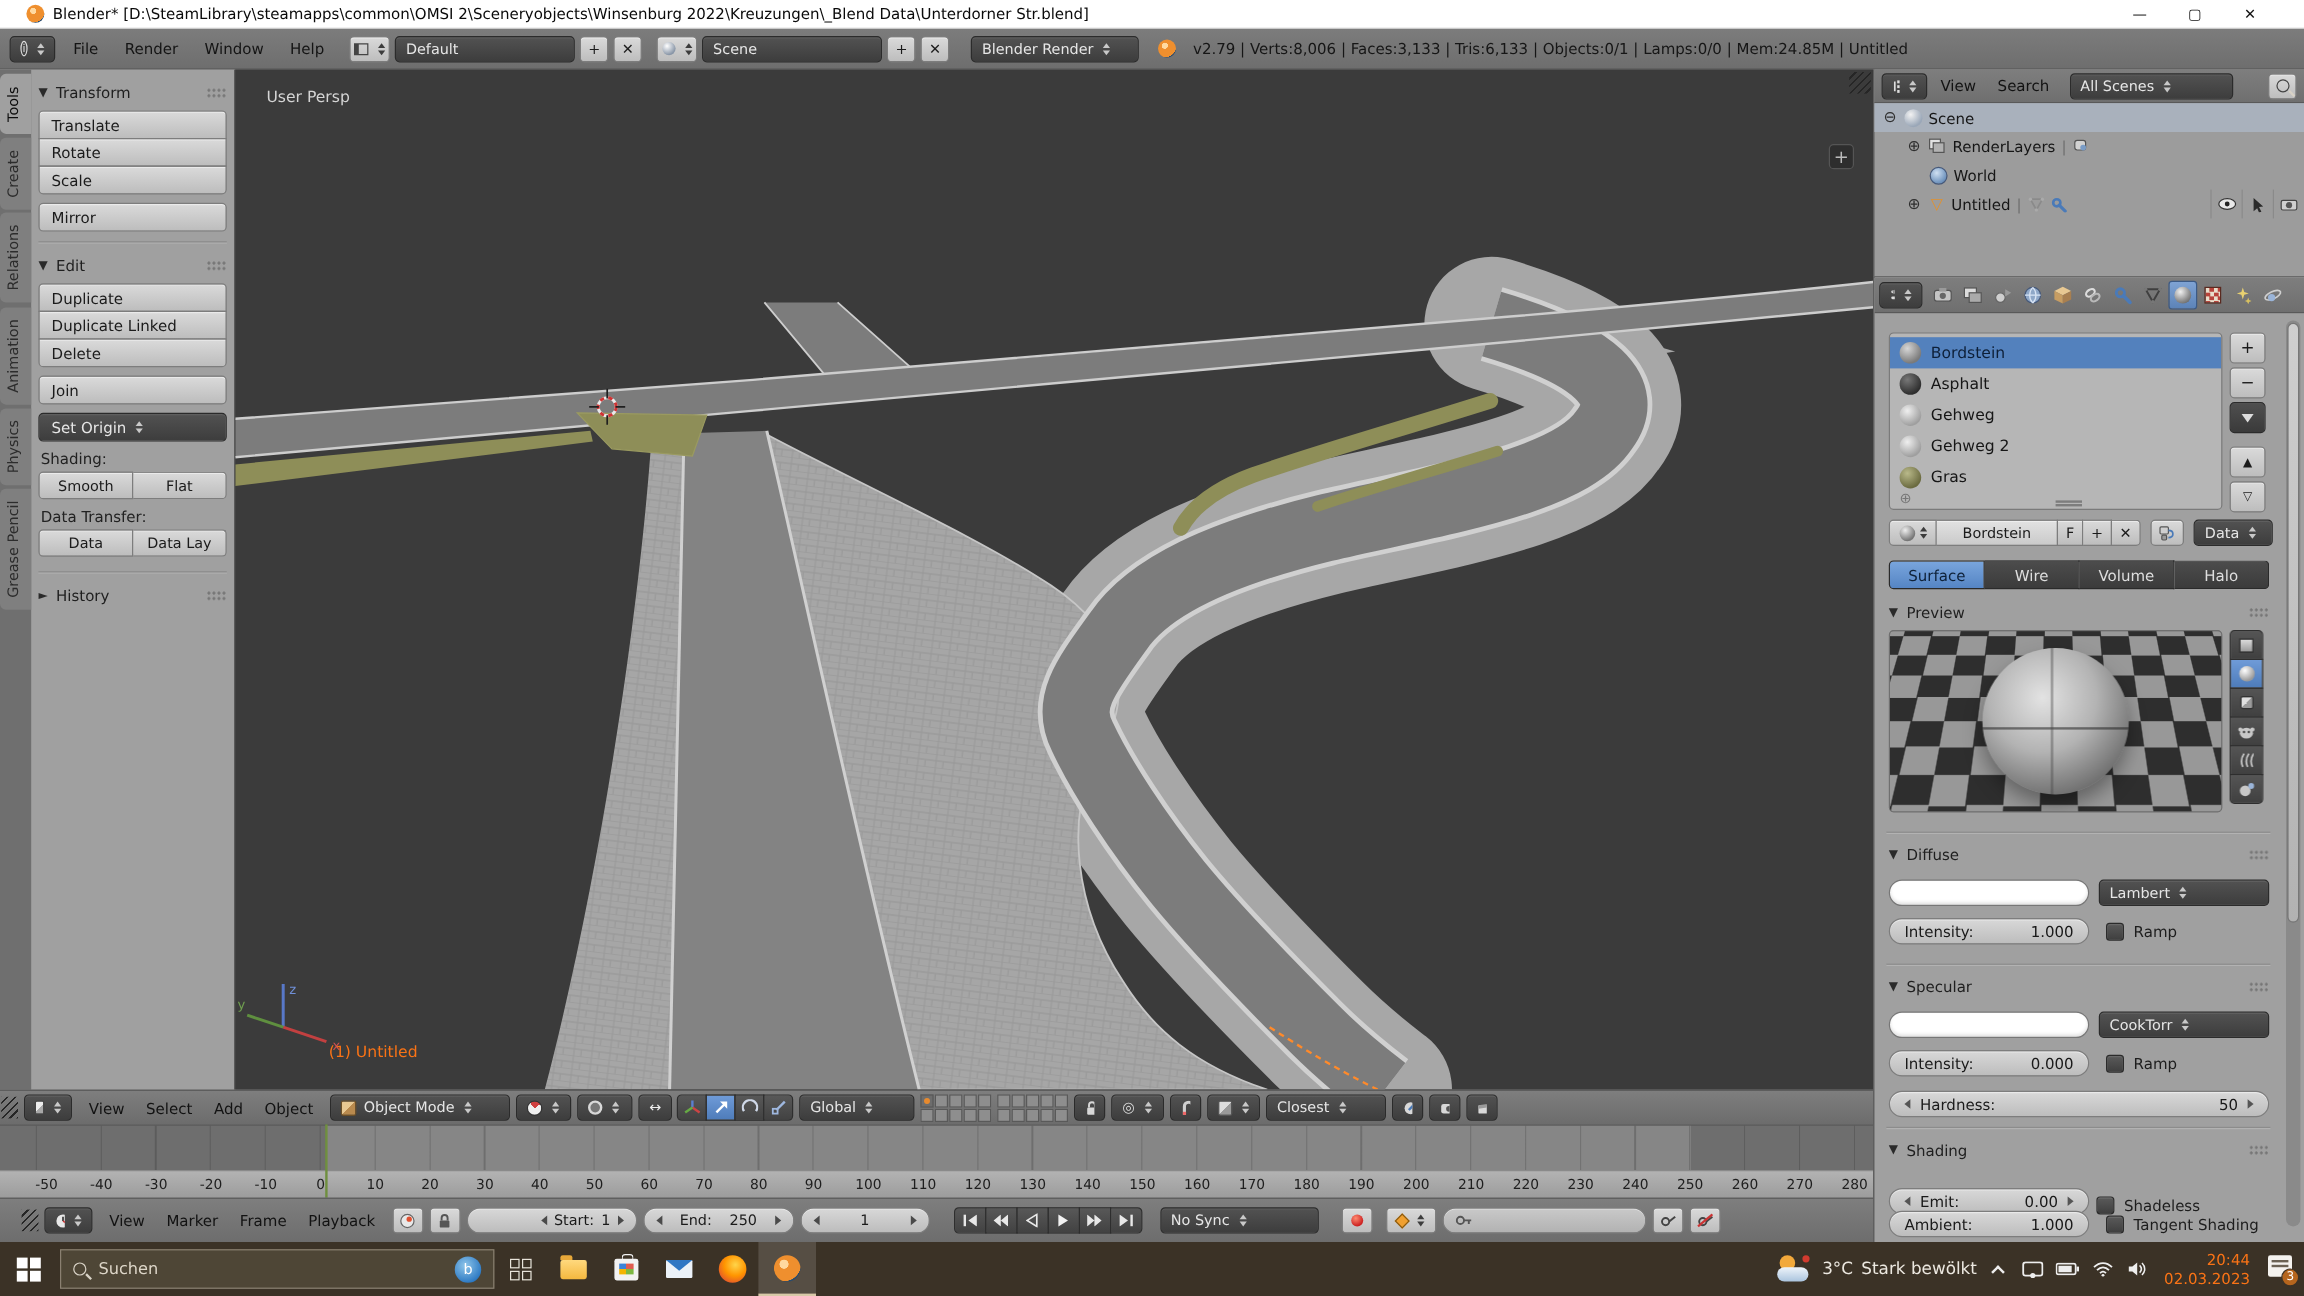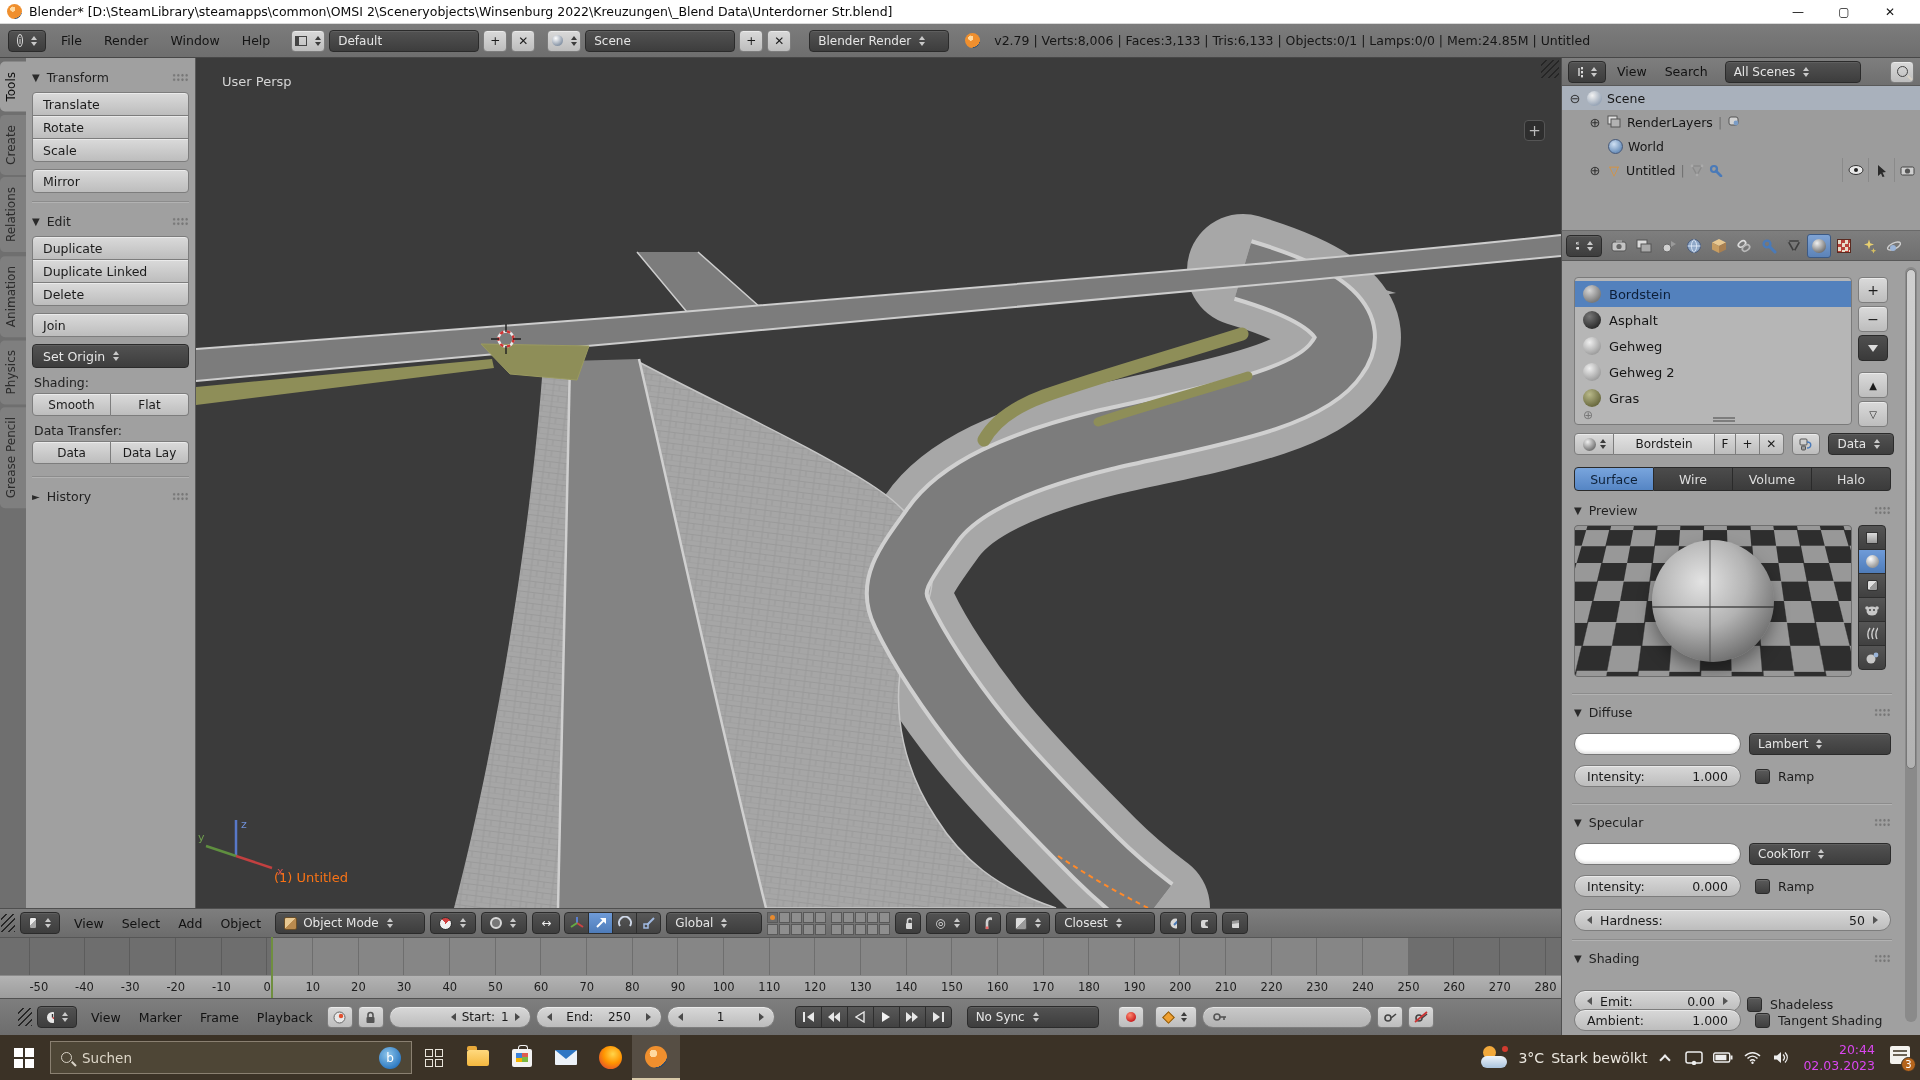--- a/index.html
+++ b/index.html
@@ -1,19 +1,19 @@
 <!DOCTYPE html>
 <html><head>
 <meta charset="utf-8">
 <style>
 *{margin:0;padding:0;box-sizing:border-box;font-family:"DejaVu Sans","Liberation Sans",sans-serif}
 html,body{width:1920px;height:1080px;overflow:hidden}
 body{position:relative;background:#9f9f9f;font-size:12px;color:#1a1a1a}
 
-#titlebar{position:absolute;left:0;top:0;width:1920px;height:24px;background:#fff;display:flex;align-items:center;padding:0 7px;gap:7px;border-bottom:1px solid #d9d9d9}
+#titlebar{position:absolute;left:0;top:0;width:1920px;height:24px;background:#fff;display:flex;align-items:center;padding:0 22px;gap:7px;border-bottom:1px solid #d9d9d9}
 .blogo{width:15px;height:15px;border-radius:50%;background:radial-gradient(circle at 38% 34%,#ffd9a0 0 18%,#ef8f2e 20% 70%,#2a4a6b 72%);flex:0 0 auto}
 #titlebar .ttl{font-size:12.5px;color:#0a0a0a;white-space:nowrap}
 .wbtns{margin-left:auto;display:flex}
 .wbtn{width:46px;height:23px;display:flex;align-items:center;justify-content:center;color:#111;font-size:12px}
 
 #infobar{position:absolute;left:0;top:24px;width:1920px;height:34px;background:linear-gradient(#7c7c7c,#6e6e6e);border-bottom:1px solid #474747;display:flex;align-items:center;gap:4px;padding:0 8px}
 .menu{color:#141414;padding:0 11px;font-size:12.5px;white-space:nowrap}
 .hrow{display:flex;align-items:center}
 .btn{background:linear-gradient(#dadada,#bdbdbd);border:1px solid #7d7d7d;border-radius:4px;color:#1b1b1b;display:flex;align-items:center;justify-content:center;height:22px;box-shadow:inset 0 1px 0 rgba(255,255,255,.45)}
 .btn-dark{background:linear-gradient(#525252,#3d3d3d);border:1px solid #2b2b2b;border-radius:4px;color:#e6e6e6;display:flex;align-items:center;height:22px;padding:0 8px;box-shadow:inset 0 1px 0 rgba(255,255,255,.08);white-space:nowrap}
@@ -146,21 +146,21 @@
 .ffox{width:23px;height:23px;border-radius:50%;background:radial-gradient(circle at 60% 35%,#ffd54a,#ff9500 45%,#e3562a 80%)}
 .bl-tile{background:rgba(255,255,255,.14);border-bottom:2px solid #d8c9a8}
 .tvw{display:grid;grid-template-columns:8px 8px;grid-template-rows:8px 8px;gap:2px}
 .tvw i{border:1.4px solid #e8e4da}
 .store{width:20px;height:18px;background:#f2f2f2;border-radius:2px;position:relative}
 .store::before{content:"";position:absolute;left:6px;top:-4px;width:8px;height:4px;border:1.4px solid #f2f2f2;border-bottom:none;border-radius:3px 3px 0 0}
 .store::after{content:"";position:absolute;left:4px;top:4px;width:12px;height:9px;background:conic-gradient(#e05c4f 0 25%,#7cb842 0 50%,#f4b400 0 75%,#3b82d8 0)}
 #tray{margin-left:auto;display:flex;align-items:center;gap:7px;padding-right:8px}
 .trayico{width:22px;height:26px;display:flex;align-items:center;justify-content:center}
 .chev{width:8px;height:8px;border-left:2px solid #eee;border-top:2px solid #eee;transform:rotate(45deg);margin-top:4px}
-#clock{text-align:right;font-size:12.5px;line-height:1.25;color:#d946ef;margin:0 4px}
+#clock{text-align:right;font-size:12.5px;line-height:1.25;color:#f97316;margin:0 4px}
 .cloudwx{position:relative;width:30px;height:24px}
 .cloudwx .moon{position:absolute;left:2px;top:0;width:13px;height:13px;border-radius:50%;background:#f2a93b}
 .cloudwx .dot{position:absolute;right:3px;top:0;width:6px;height:6px;border-radius:50%;background:#d23b2f}
 .cloudwx .cl{position:absolute;left:0;bottom:2px;width:26px;height:12px;border-radius:7px;background:linear-gradient(#eef4fa,#aac4de)}
 .notifbox{position:relative;width:26px;height:24px}
 .notifbox .sq{position:absolute;right:2px;top:0;width:20px;height:18px;background:#f4f2ee;border-radius:2px}
 .notifbox .sq::after{content:"";position:absolute;left:3px;top:4px;width:14px;height:2px;background:#6b6254;box-shadow:0 4px 0 #6b6254}
 .badge{position:absolute;right:-4px;bottom:-2px;width:15px;height:15px;border-radius:50%;background:#b5651d;color:#fff;font-size:10px;display:flex;align-items:center;justify-content:center;border:1px solid #3b3226}
 .win{display:grid;grid-template-columns:9px 9px;grid-template-rows:9px 9px;gap:2px}
 .win i{background:#fff}

